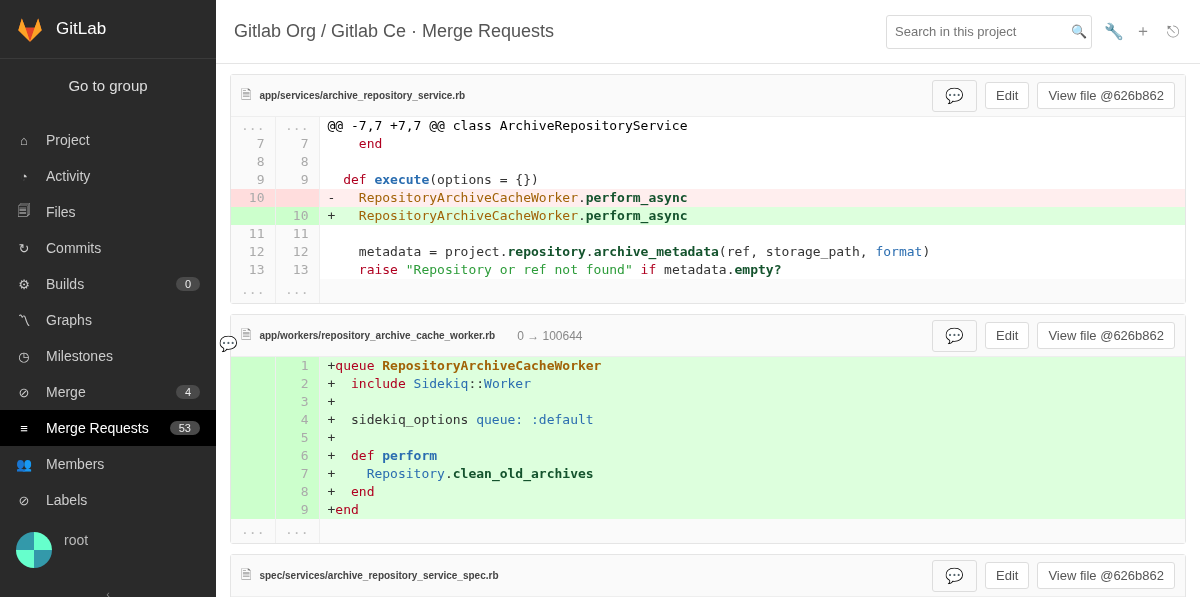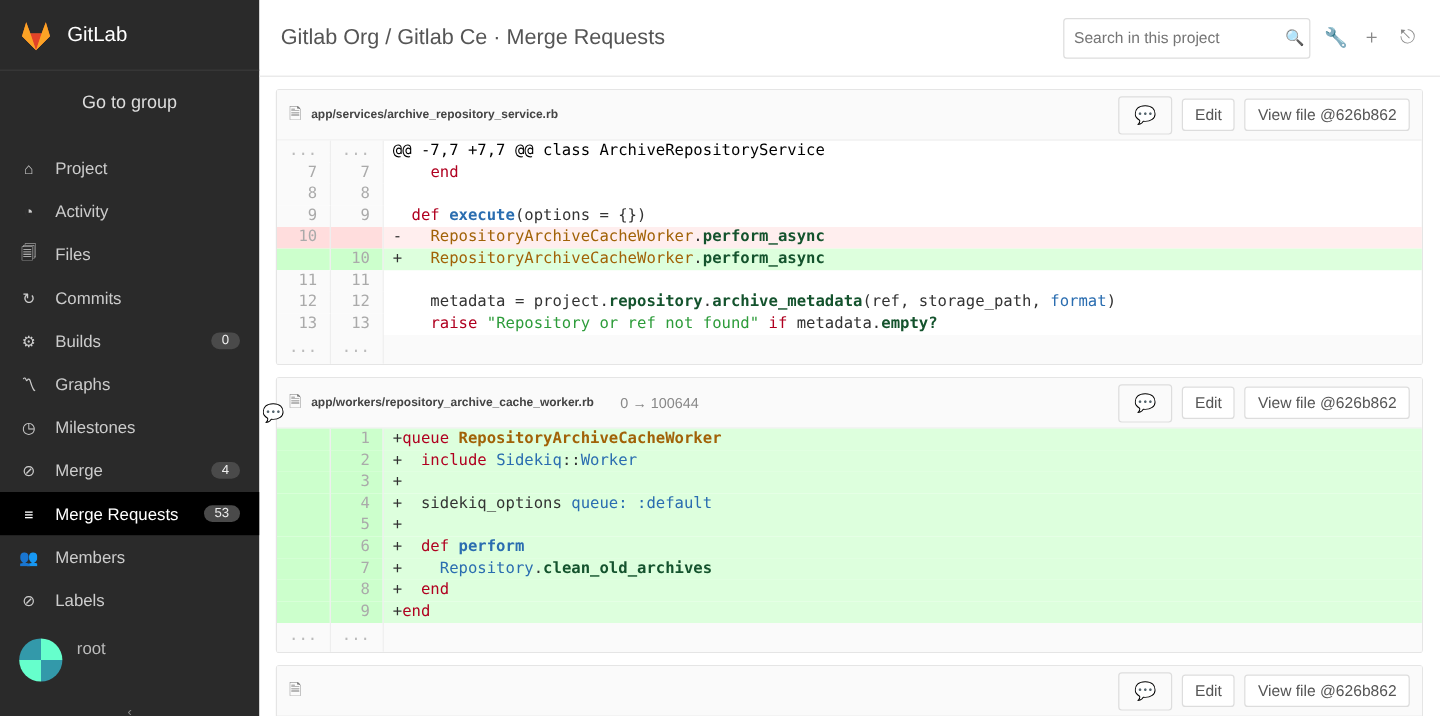--- a/index.html
+++ b/index.html
@@ -264,20 +264,21 @@
                 <td class="ln">...</td>
                 <td class="ln">...</td>
                 <td class="code"></td>
               </tr>
             </tbody>
           </table>
         </div>
         <div class="file-block">
           <div class="file-header">
             <span class="file-ic">🗎</span>
+            <span class="file-name">spec/services/archive_repository_service_spec.rb</span>
             <span class="spacer"></span>
             <span class="hdr-icon">💬</span>
             <button class="hdr-btn">Edit</button>
             <button class="hdr-btn">View file @626b862</button>
           </div>
           <table class="diff-table">
             <tbody>
               <tr class="hunk">
                 <td class="ln">...</td>
                 <td class="ln">...</td>

